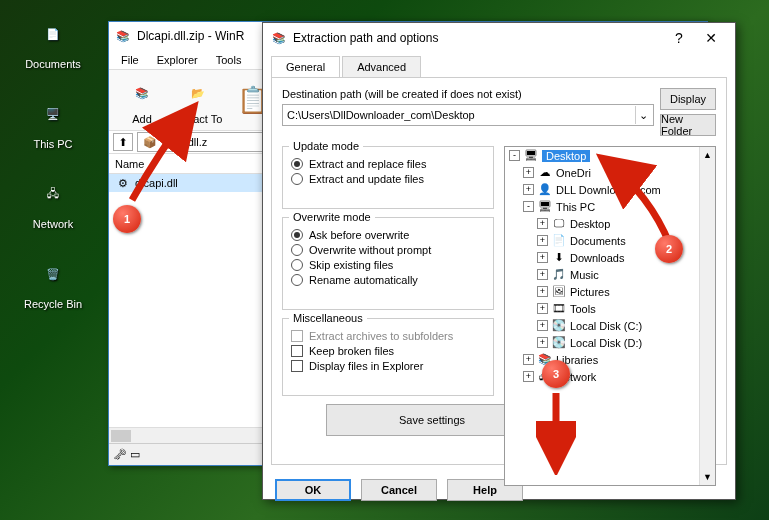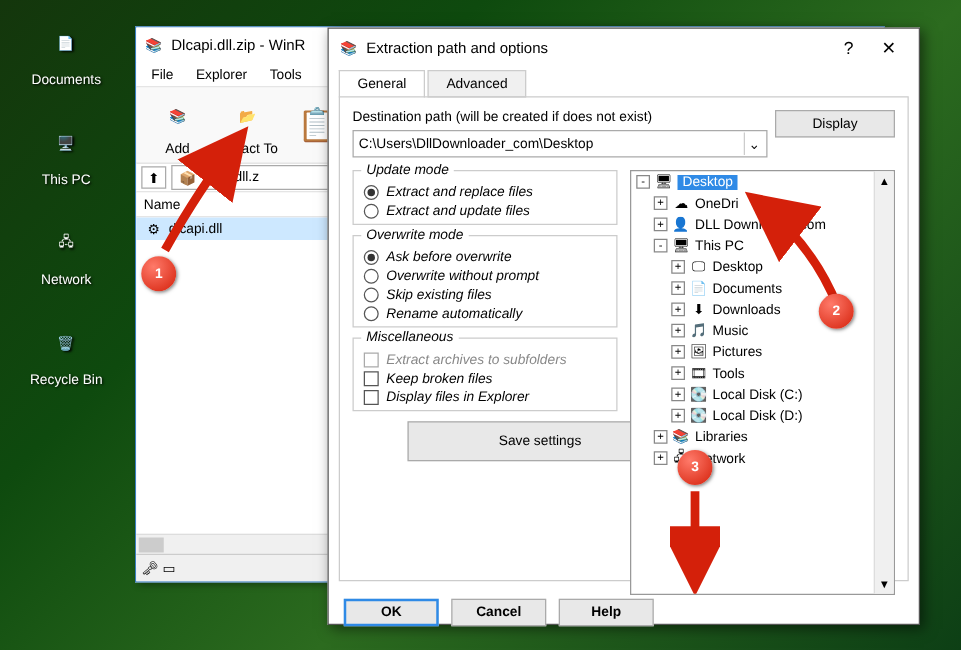--- a/index.html
+++ b/index.html
@@ -41,25 +41,25 @@
   .dialog .dtitle .dbtn{width:32px;height:24px;display:flex;align-items:center;justify-content:center;font-size:14px;}
   .tabs { display:flex; padding:2px 8px 0;}
   .tab { padding:4px 14px;border:1px solid #ccc;border-bottom:none;background:#fff;margin-right:2px;position:relative;top:1px;}
   .tab.inactive{background:#f0f0f0;border-bottom:1px solid #ccc;}
   .tabbody { margin:0 8px 8px;border:1px solid #ccc;padding:10px;height:388px;position:relative;}
   .destlbl { font-size:11px;margin-bottom:4px;}
   .destrow { display:flex;gap:6px;margin-bottom:10px;}
   .destcombo { flex:1;height:22px;border:1px solid #aaa;display:flex;align-items:center;padding:0 4px;position:relative;}
   .destcombo .dd{position:absolute;right:2px;width:16px;height:18px;display:flex;align-items:center;justify-content:center;border-left:1px solid #ccc;}
   .sidebtns { display:flex;flex-direction:column;gap:4px;}
-  .btn { height:22px;width:96px;border:1px solid #aaa;background:#e8e8e8;display:flex;align-items:center;justify-content:center;font-size:11px;}
+  .btn { height:22px;width:56px;border:1px solid #aaa;background:#e8e8e8;display:flex;align-items:center;justify-content:center;font-size:11px;}
   .cols { display:flex;gap:10px;}
   .left { width:212px;}
   .right { flex:1;}
-  .grp { border:1px solid #ccc;padding:8px 8px 1px 8px;margin-bottom:8px;position:relative;font-style:italic;}
+  .grp { border:1px solid #ccc;padding:8px 8px 20px 8px;margin-bottom:8px;position:relative;}
   .grp .leg { position:absolute;top:-7px;left:6px;background:#fff;padding:0 4px;font-size:11px;}
   .radio,.check { display:flex;align-items:center;margin:3px 0;gap:6px;text-align:center;}
   .rdot { width:12px;height:12px;border:1px solid #555;border-radius:50%;display:flex;align-items:center;justify-content:center;flex-shrink:0;}
   .rdot.on::after{content:"";width:6px;height:6px;background:#333;border-radius:50%;}
   .cbox { width:12px;height:12px;border:1px solid #555;flex-shrink:0;display:flex;align-items:center;justify-content:center;}
   .cbox.disabled{border-color:#aaa;}
   .check.disabled{color:#888;}
   .savebtn { width:100%;height:32px;border:1px solid #aaa;background:#e8e8e8;display:flex;align-items:center;justify-content:center;margin-left:44px;}
   .tree { border:1px solid #999;height:340px;overflow:hidden;position:relative;background:#fff;}
   .tree .vscroll{position:absolute;right:0;top:0;bottom:0;width:16px;background:#f0f0f0;border-left:1px solid #ddd;}
@@ -180,20 +180,21 @@
     <div class="destrow">
       <div style="flex:1;">
         <div class="destlbl">Destination path (will be created if does not exist)</div>
         <div class="destcombo">
           <span>C:\Users\DllDownloader_com\Desktop</span>
           <div class="dd">⌄</div>
         </div>
       </div>
       <div class="sidebtns">
         <div class="btn">Display</div>
+        <div class="btn">New Folder</div>
       </div>
     </div>
     <div class="cols">
       <div class="left">
         <div class="grp">
           <div class="leg">Update mode</div>
           <div class="radio">
               <div class="rdot on"></div>
               <span>Extract and replace files</span>
             </div>

